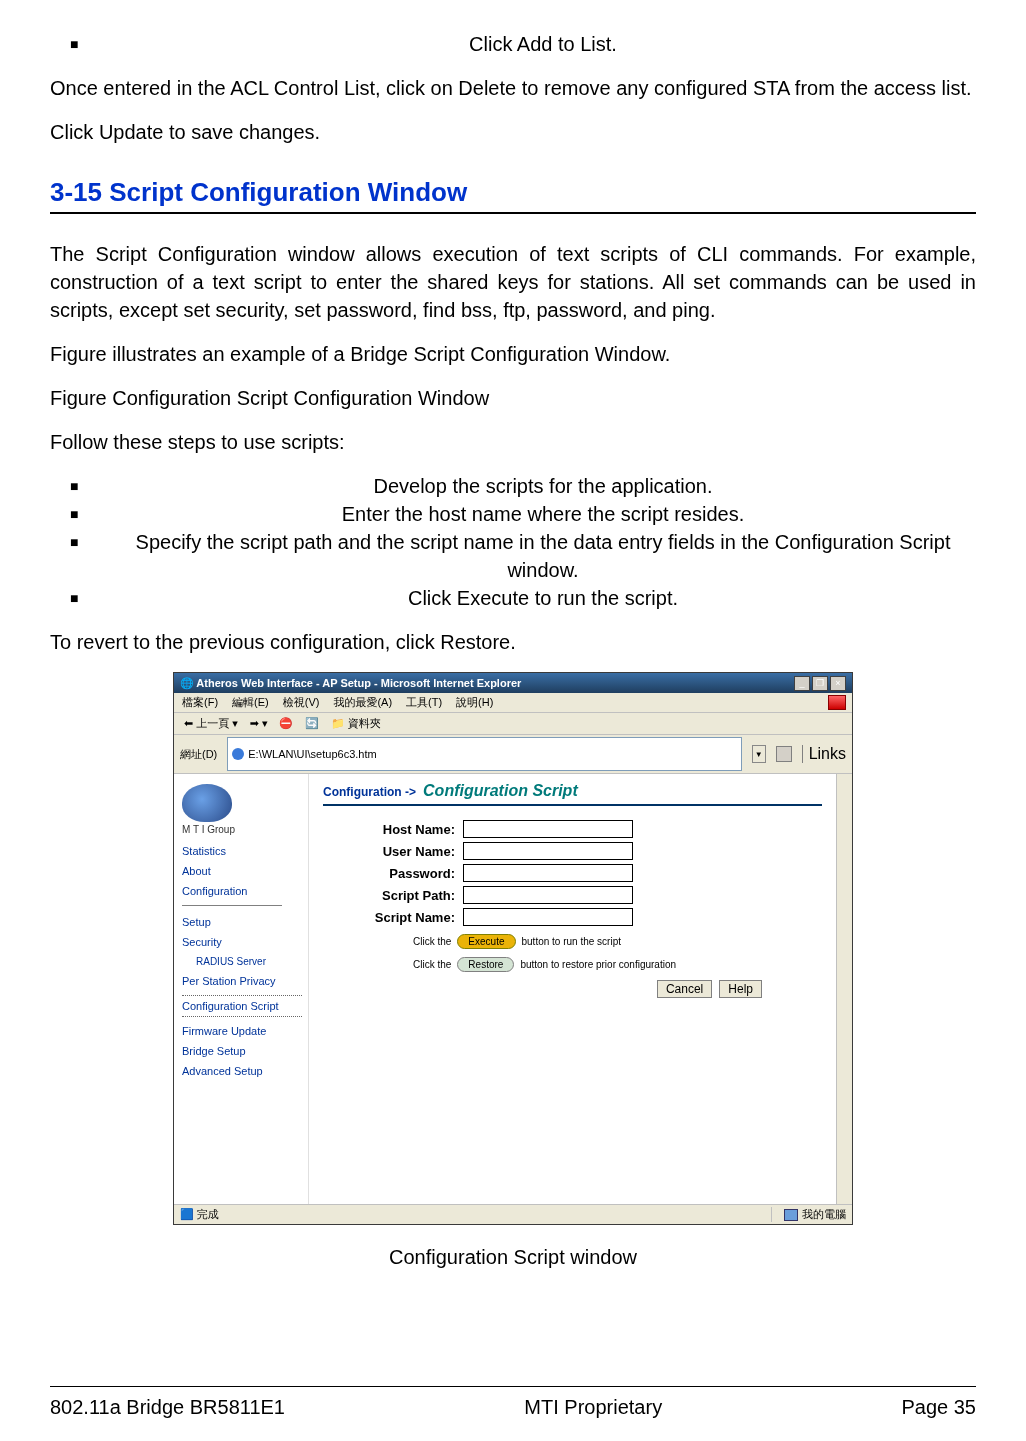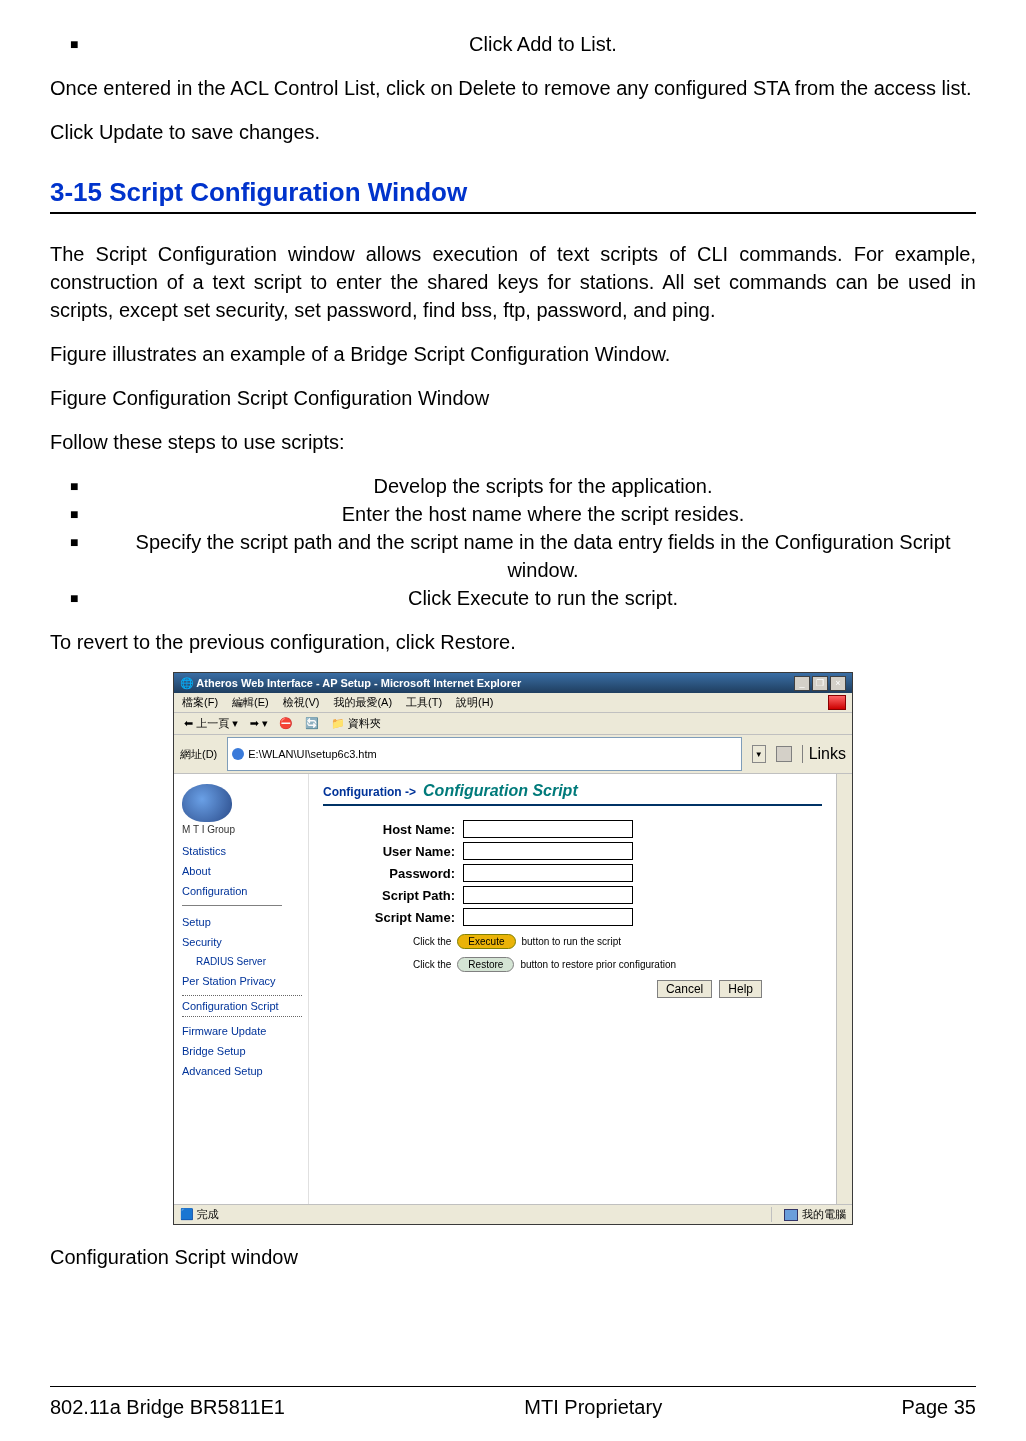--- a/index.html
+++ b/index.html
@@ -70,21 +70,21 @@
   .form-row input { width:170px; height:18px; border:1px solid #000; background:#fff; }
   .exec-row{ display:flex; align-items:center; gap:6px; margin:8px 0 0 90px; font-size:10px; font-weight:normal;}
   .oval-btn{ background:#eab308; border:1px solid #808000; border-radius:10px; padding:1px 10px; font-size:10px;}
   .oval-btn.grey{ background:#d4e4d4; border-color:#808080;}
   .btn-row{ text-align:right; margin:8px 60px 0 0; }
   .std-btn{ background:#ece9d8; border:1px solid #808080; padding:1px 8px; font-size:12px; margin-left:4px;}
   .ie-status { background:#ece9d8; border-top:1px solid #c0c0c0; height:20px; display:flex; align-items:center; font-size:11px; padding:0 6px; justify-content:space-between;}
   .status-right{ display:flex;align-items:center;gap:4px; border-left:1px solid #c0c0c0; padding-left:12px;}
   .pc-icon{width:14px;height:12px;background:#6a9edb;border:1px solid #336;}
   .ie-right-bar{ width:16px;background:#ece9d8;border-left:1px solid #c0c0c0;}
-  .caption{ font-size:20px; margin:18px 0 40px 0;}
+  .caption{ text-align:center; font-size:20px; margin:18px 0 40px 0;}
 
   .footer{
     position:absolute; bottom:20px; left:50px; right:50px;
     border-top:1px solid #000; padding-top:6px;
     display:flex; justify-content:space-between; font-size:20px;
   }
   .ie-logo { width:18px;height:15px;background:linear-gradient(#f66,#c00);border:1px solid #800; margin-left:auto;}
 </style>
 </head>
 <body>

